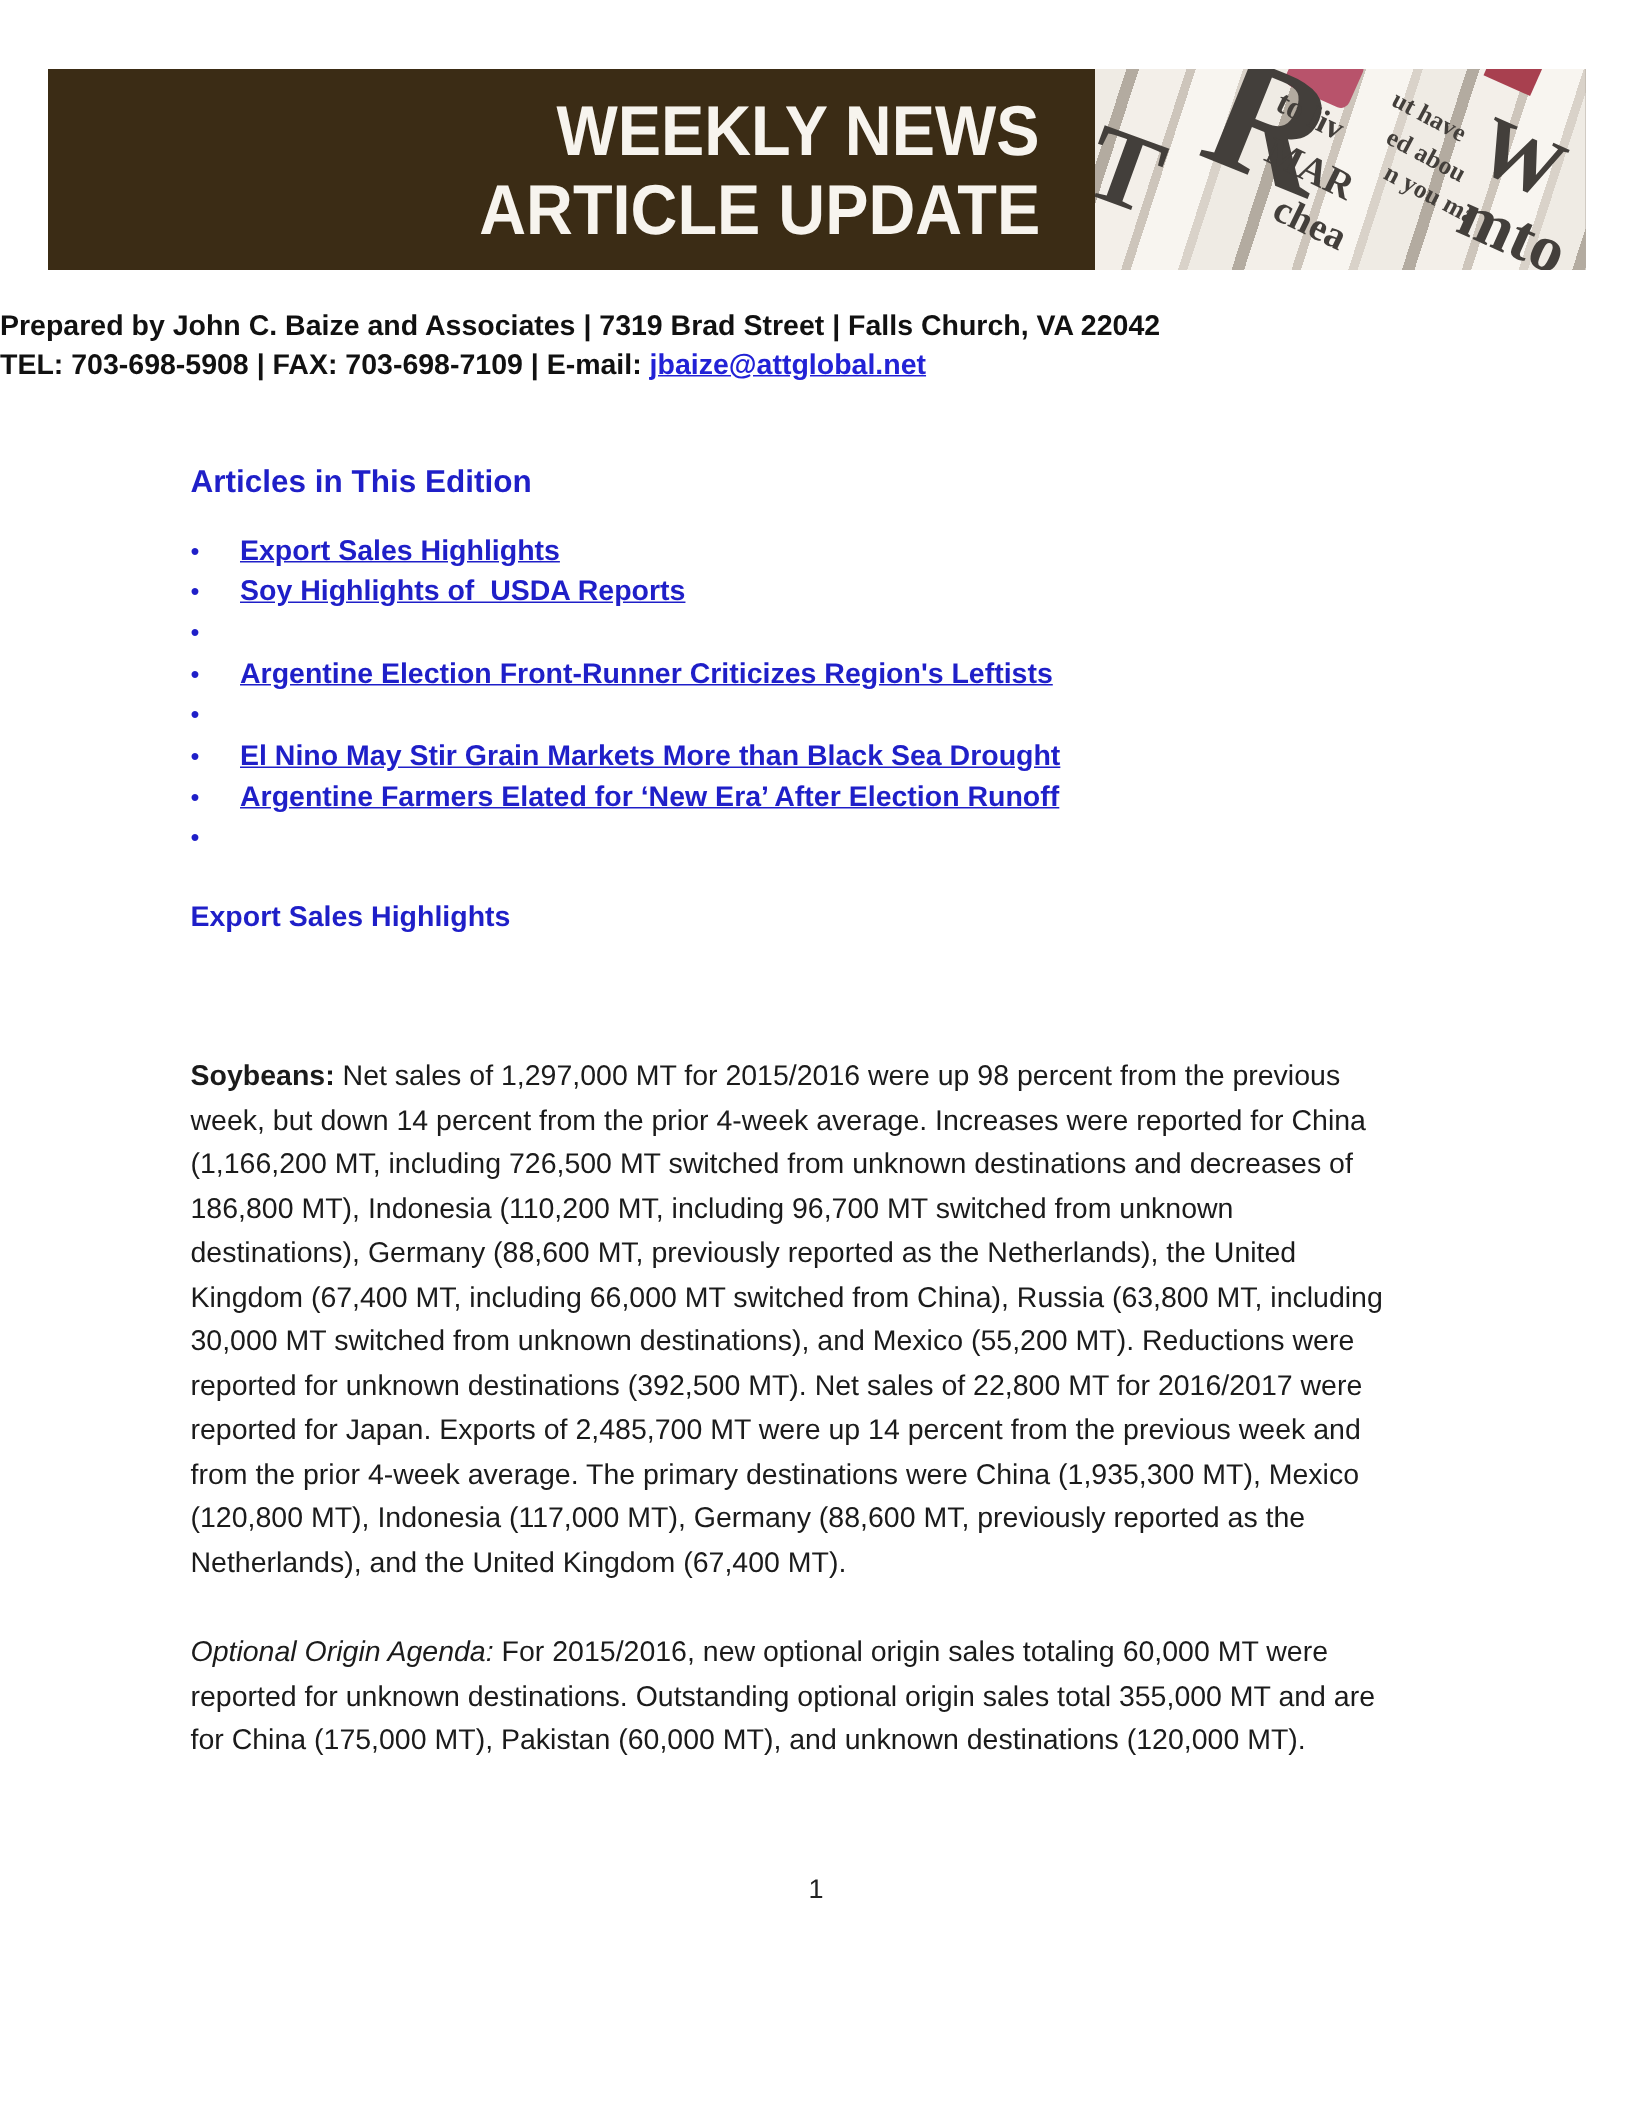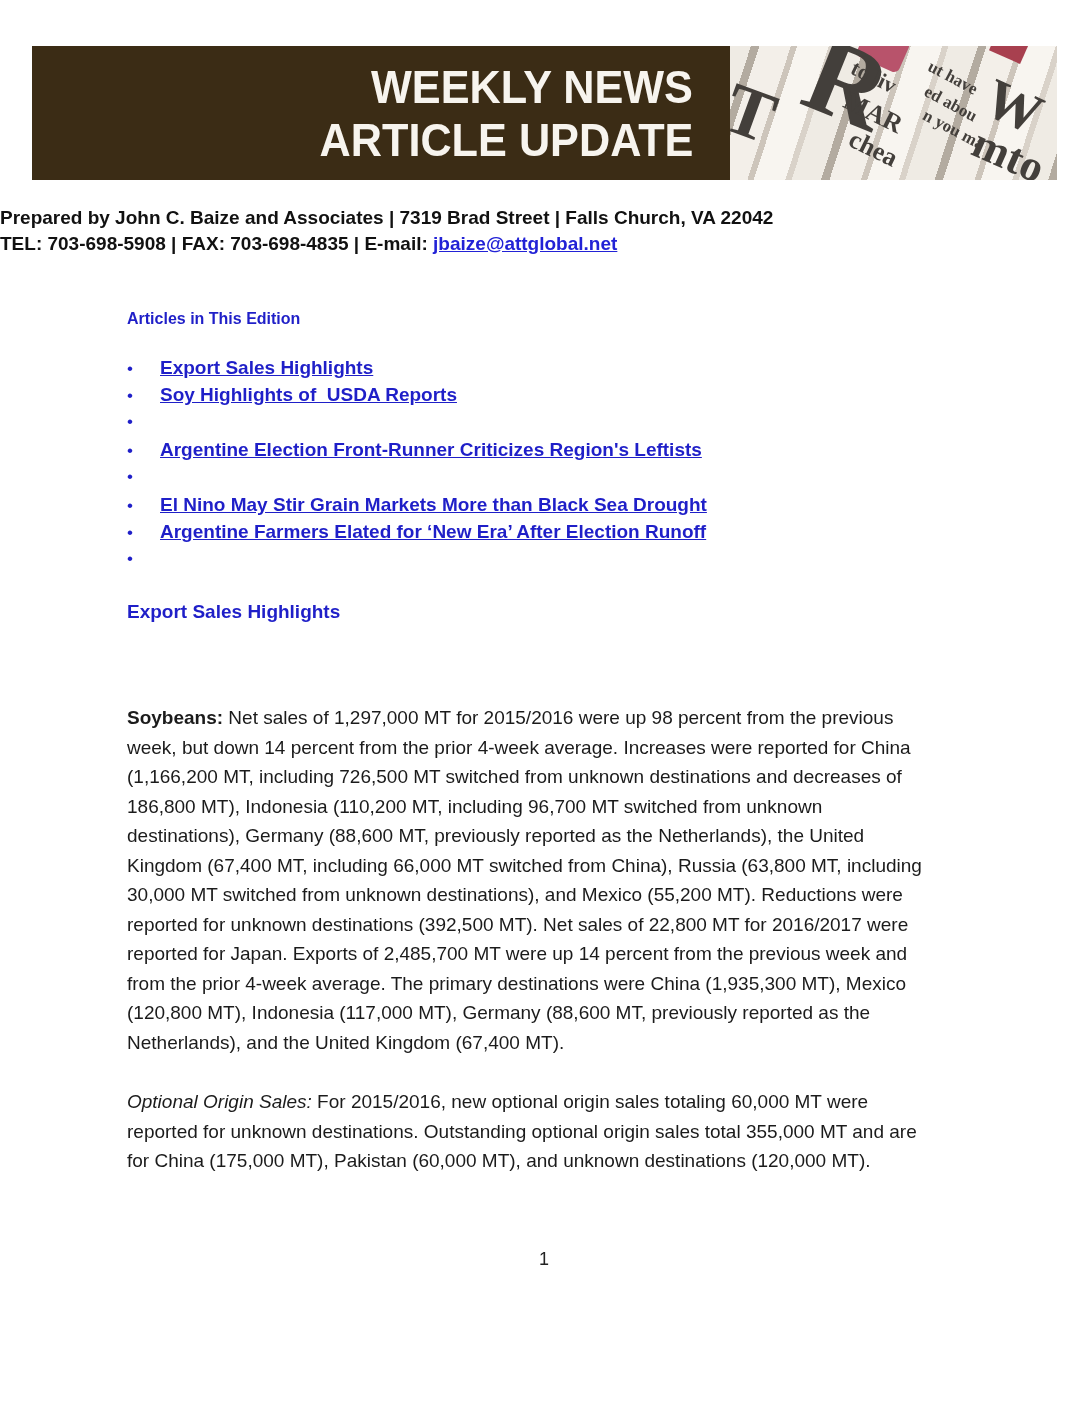--- a/index.html
+++ b/index.html
@@ -75,21 +75,21 @@
     text-align:left; font-weight:bold;
     font-size:19px; line-height:26px; color:#111111;
   }
   .contact a, .email-link {
     color:#2222d6; text-decoration:underline; cursor:pointer;
   }
 
   
   .toc-heading {
     position:absolute; left:127px; top:310px;
-    color:#1f1fc8; font-weight:bold; font-size:16px;text-align:right;
+    color:#1f1fc8; font-weight:bold; font-size:21px;text-align:right;
   }
   .toc-list { position:absolute; left:127px; top:357px; }
   .toc-item {
     display:flex; align-items:baseline;
     height:27.4px; font-size:19px;
   }
   .toc-bullet {
     color:#1f1fc8; width:33px; font-size:17px; flex:0 0 33px;
   }
   .toc-link {
@@ -143,21 +143,21 @@
       <span class="glyph g5">ut have</span>
       <span class="glyph g6">ed abou</span>
       <span class="glyph g7">n you ma</span>
       <span class="glyph g8">W</span>
       <span class="glyph g9">mto</span>
     </div>
   </div>
 
   <div class="contact">
     <div>Prepared by John C. Baize and Associates | 7319 Brad Street  |  Falls Church, VA 22042</div>
-    <div><span>TEL: 703-698-5908  |  FAX: 703-698-4835  |  E-mail: </span><span class="email-link">jbaize@attglobal.net</span></div>
+    <div><span>TEL: 703-698-5908  |  FAX: 703-698-7109  |  E-mail: </span><span class="email-link">jbaize@attglobal.net</span></div>
   </div>
 
   <div class="toc-heading">Articles in This Edition</div>
 
   <div class="toc-list">
     <div class="toc-item">
       <span class="toc-bullet">•</span>
       <span class="toc-link">Export Sales Highlights</span>
     </div>
     <div class="toc-item">
@@ -196,19 +196,19 @@
 186,800 MT), Indonesia (110,200 MT, including 96,700 MT switched from unknown
 destinations), Germany (88,600 MT, previously reported as the Netherlands), the United
 Kingdom (67,400 MT, including 66,000 MT switched from China), Russia (63,800 MT, including
 30,000 MT switched from unknown destinations), and Mexico (55,200 MT).  Reductions were
 reported for unknown destinations (392,500 MT).  Net sales of 22,800 MT for 2016/2017 were
 reported for Japan.  Exports of 2,485,700 MT were up 14 percent from the previous week and
 from the prior 4-week average.  The primary destinations were China (1,935,300 MT), Mexico
 (120,800 MT), Indonesia (117,000 MT), Germany (88,600 MT, previously reported as the
 Netherlands), and the United Kingdom (67,400 MT).</span></p>
 
-  <p class="para para-optional"><span class="lead-italic">Optional Origin Sales:</span><span>  For 2015/2016, new optional origin sales totaling 60,000 MT were
+  <p class="para para-optional"><span class="lead-italic">Optional Origin Agenda:</span><span>  For 2015/2016, new optional origin sales totaling 60,000 MT were
 reported for unknown destinations.  Outstanding optional origin sales total 355,000 MT and are
 for China (175,000 MT), Pakistan (60,000 MT), and unknown destinations (120,000 MT).</span></p>
 
   <div class="page-number">1</div>
 
 </div>
 
 </body></html>

